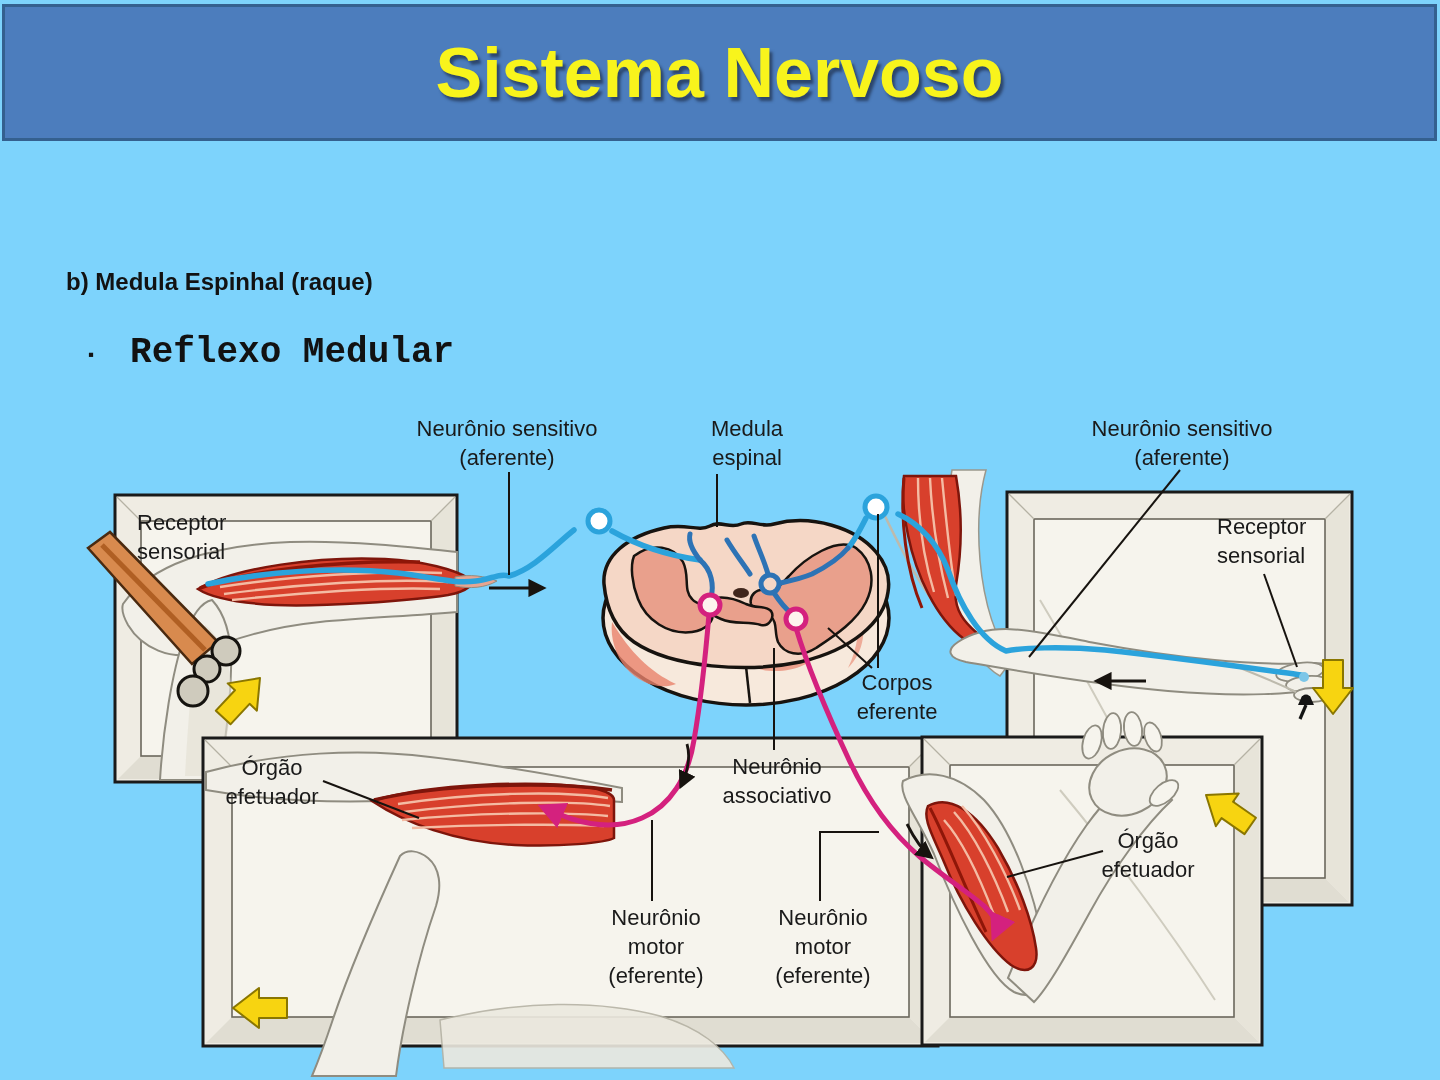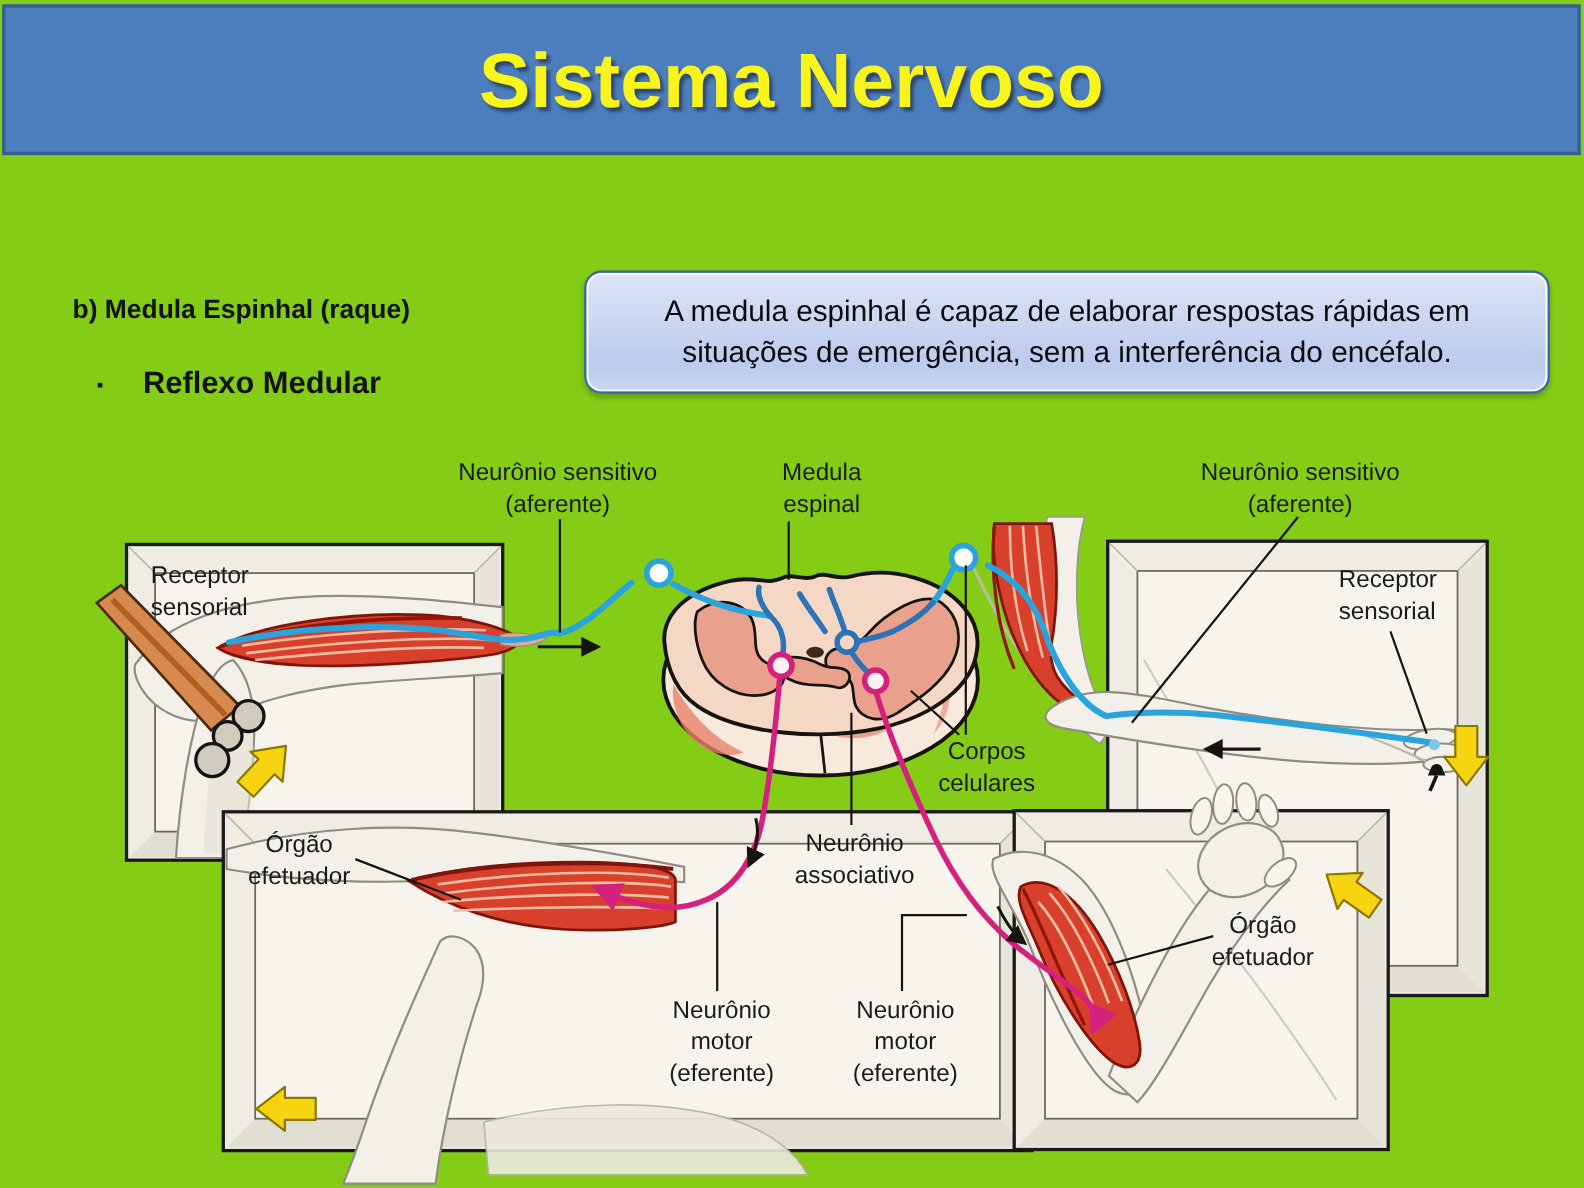--- a/index.html
+++ b/index.html
@@ -1,31 +1,31 @@
 <!DOCTYPE html>
 <html><head>
 <meta charset="utf-8">
 <style>
   html,body{margin:0;padding:0;}
   body{width:1440px;height:1080px;background:#fff;font-family:"Liberation Sans",sans-serif;}
-  .slide{position:relative;width:1440px;height:1080px;background:#84cc16;overflow:hidden;}
+  .slide{position:relative;width:1440px;height:1080px;background:#7dd3fc;overflow:hidden;}
 
   
   .title-bar{position:absolute;left:2px;top:4px;right:3px;height:137px;
     background:#4C7DBD;border:3px solid #34608F;box-sizing:border-box;
     display:flex;align-items:center;justify-content:center;}
   .title-bar h1{margin:0;font-size:70px;font-weight:bold;color:#F8F41C;letter-spacing:0px;
     text-shadow:3px 4px 3px rgba(24,36,58,0.62);}
 
   
   .heading{position:absolute;left:14px;top:178px;font-size:34px;font-weight:bold;color:#121212;}
   .subheading{position:absolute;left:66px;top:268px;font-size:24px;font-weight:bold;color:#121212;}
   .bullet-row{position:absolute;left:88px;top:332px;display:flex;align-items:center;}
   .bullet-marker{font-size:17px;color:#121212;margin-right:36px;position:relative;top:2px;}
-  .bullet-text{font-size:28px;font-weight:bold;color:#121212;}
+  .bullet-text{font-size:36px;font-weight:bold;color:#121212;font-family:Liberation Mono, monospace;}
 
   
   .callout{position:absolute;left:531px;top:246px;width:878px;height:112px;box-sizing:border-box;
     border:2px solid #3A66A4;border-radius:16px;
     background:linear-gradient(180deg,#DDE5F6 0%,#C9D5F0 45%,#BCCAEC 78%,#CAD6F1 100%);
     box-shadow:inset 0 0 0 2px rgba(255,255,255,0.8), 0 3px 5px rgba(0,0,0,0.22);
     display:flex;align-items:center;justify-content:center;text-align:center;
     font-size:27px;line-height:37px;color:#0B0B12;padding:6px 30px;}
 
   
@@ -54,21 +54,20 @@
   <div class="title-bar">
     <h1>Sistema Nervoso</h1>
   </div>
 
   <div class="subheading">b)  Medula Espinhal (raque)</div>
   <div class="bullet-row">
     <span class="bullet-marker">▪</span>
     <span class="bullet-text">Reflexo Medular</span>
   </div>
 
-  <div class="callout">A medula espinhal é capaz de elaborar respostas rápidas em situações de emergência, sem a interferência do encéfalo.</div>
 
   <svg width="1440" height="690" viewBox="0 390 1440 690">
     <defs>
       <marker id="mB" viewBox="0 0 10 10" refX="8" refY="5" markerWidth="6.5" markerHeight="6.5" orient="auto-start-reverse">
         <path d="M0,0 L10,5 L0,10 Z" fill="#17130F"></path>
       </marker>
       <marker id="mP" viewBox="0 0 10 10" refX="7" refY="5" markerWidth="5.5" markerHeight="5.5" orient="auto-start-reverse">
         <path d="M0,0 L10,5 L0,10 Z" fill="#D4217E"></path>
       </marker>
     </defs>
@@ -266,21 +265,21 @@
 (aferente)</div>
   <div class="dlabel" id="lbl-medula">Medula
 espinal</div>
   <div class="dlabel" id="lbl-sensory-right">Neurônio sensitivo
 (aferente)</div>
   <div class="dlabel left-align" id="lbl-receptor-left">Receptor
 sensorial</div>
   <div class="dlabel left-align" id="lbl-receptor-right">Receptor
 sensorial</div>
   <div class="dlabel" id="lbl-corpos">Corpos
-celulares</div>
+eferente</div>
   <div class="dlabel" id="lbl-efetuador-left">Órgão
 efetuador</div>
   <div class="dlabel" id="lbl-associativo">Neurônio
 associativo</div>
   <div class="dlabel" id="lbl-motor-left">Neurônio
 motor
 (eferente)</div>
   <div class="dlabel" id="lbl-motor-right">Neurônio
 motor
 (eferente)</div>

